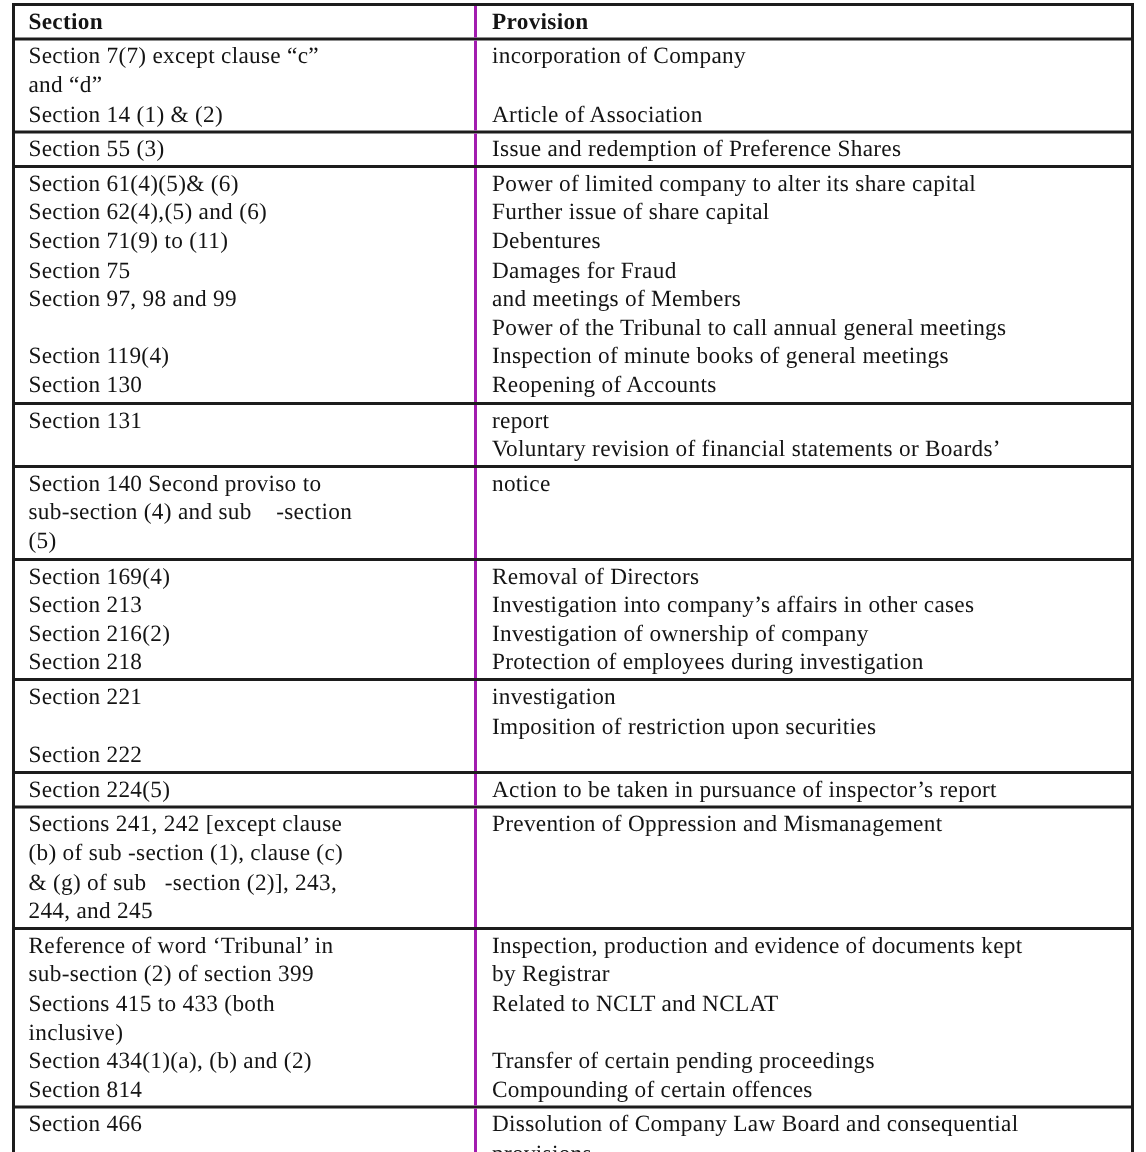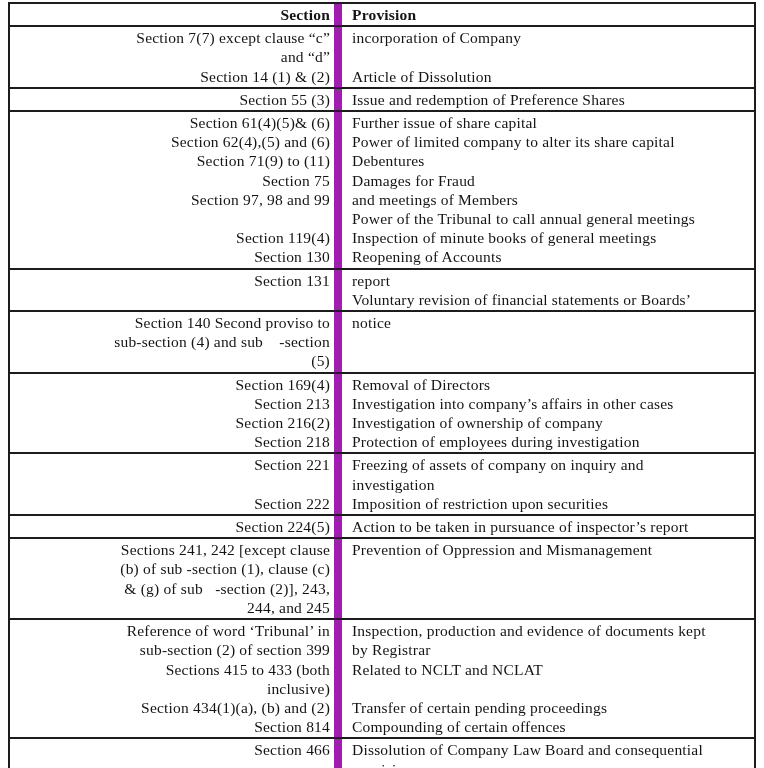--- a/index.html
+++ b/index.html
@@ -28,24 +28,23 @@
     border-top: 2px solid #1c1c1c;
   }
   .tr.thead {
     border-top: none;
   }
   .td {
     box-sizing: border-box;
     overflow: hidden;
   }
   .c1 {
-    width: 332px;
-    border-right: 8px solid #a21caf;
+    width: 308px;
+    border-right: 2px solid #a21caf;
     padding: 1px 4px 1px 9px;
-    text-align: right;
   }
   .c2 {
     flex: 1;
     padding: 1px 6px 1px 10px;
   }
   .line {
     font-size: 15.5px;
     line-height: 19.2px;
     letter-spacing: 0.2px;
     white-space: pre;
@@ -70,21 +69,21 @@
     <div id="rows">
         <div class="tr">
           <div class="td c1">
             <div class="line">Section 7(7) except clause “c”</div>
             <div class="line">and “d”</div>
             <div class="line">Section 14 (1) &amp; (2)</div>
           </div>
           <div class="td c2">
             <div class="line">incorporation of Company</div>
             <div class="line">&nbsp;</div>
-            <div class="line">Article of Dissolution</div>
+            <div class="line">Article of Association</div>
           </div>
         </div>
         <div class="tr">
           <div class="td c1">
             <div class="line">Section 55 (3)</div>
           </div>
           <div class="td c2">
             <div class="line">Issue and redemption of Preference Shares</div>
           </div>
         </div>
@@ -93,22 +92,22 @@
             <div class="line">Section 61(4)(5)&amp; (6)</div>
             <div class="line">Section 62(4),(5) and (6)</div>
             <div class="line">Section 71(9) to (11)</div>
             <div class="line">Section 75</div>
             <div class="line">Section 97, 98 and 99</div>
             <div class="line">&nbsp;</div>
             <div class="line">Section 119(4)</div>
             <div class="line">Section 130</div>
           </div>
           <div class="td c2">
+            <div class="line">Power of limited company to alter its share capital</div>
             <div class="line">Further issue of share capital</div>
-            <div class="line">Power of limited company to alter its share capital</div>
             <div class="line">Debentures</div>
             <div class="line">Damages for Fraud</div>
             <div class="line">and meetings of Members</div>
             <div class="line">Power of the Tribunal to call annual general meetings</div>
             <div class="line">Inspection of minute books of general meetings</div>
             <div class="line">Reopening of Accounts</div>
           </div>
         </div>
         <div class="tr">
           <div class="td c1">
@@ -145,21 +144,20 @@
             <div class="line">Protection of employees during investigation</div>
           </div>
         </div>
         <div class="tr">
           <div class="td c1">
             <div class="line">Section 221</div>
             <div class="line">&nbsp;</div>
             <div class="line">Section 222</div>
           </div>
           <div class="td c2">
-            <div class="line">Freezing of assets of company on inquiry and</div>
             <div class="line">investigation</div>
             <div class="line">Imposition of restriction upon securities</div>
           </div>
         </div>
         <div class="tr">
           <div class="td c1">
             <div class="line">Section 224(5)</div>
           </div>
           <div class="td c2">
             <div class="line">Action to be taken in pursuance of inspector’s report</div>

